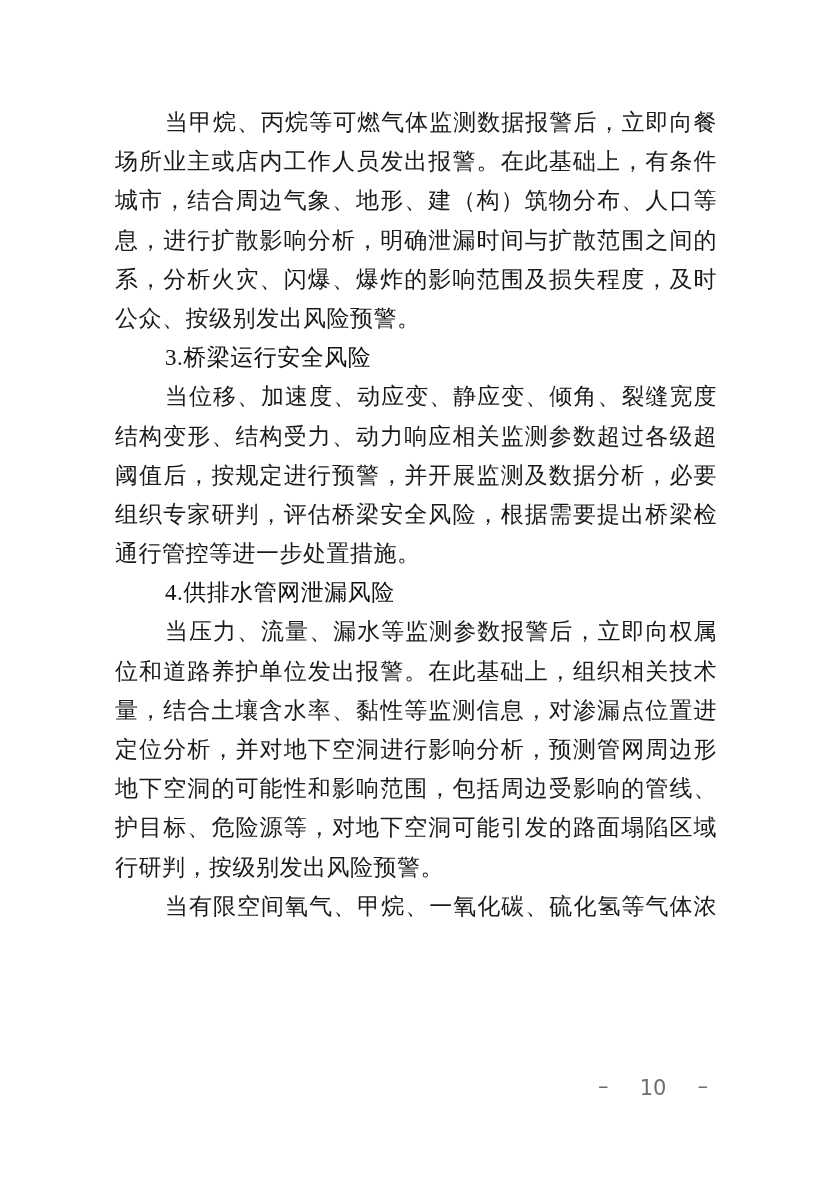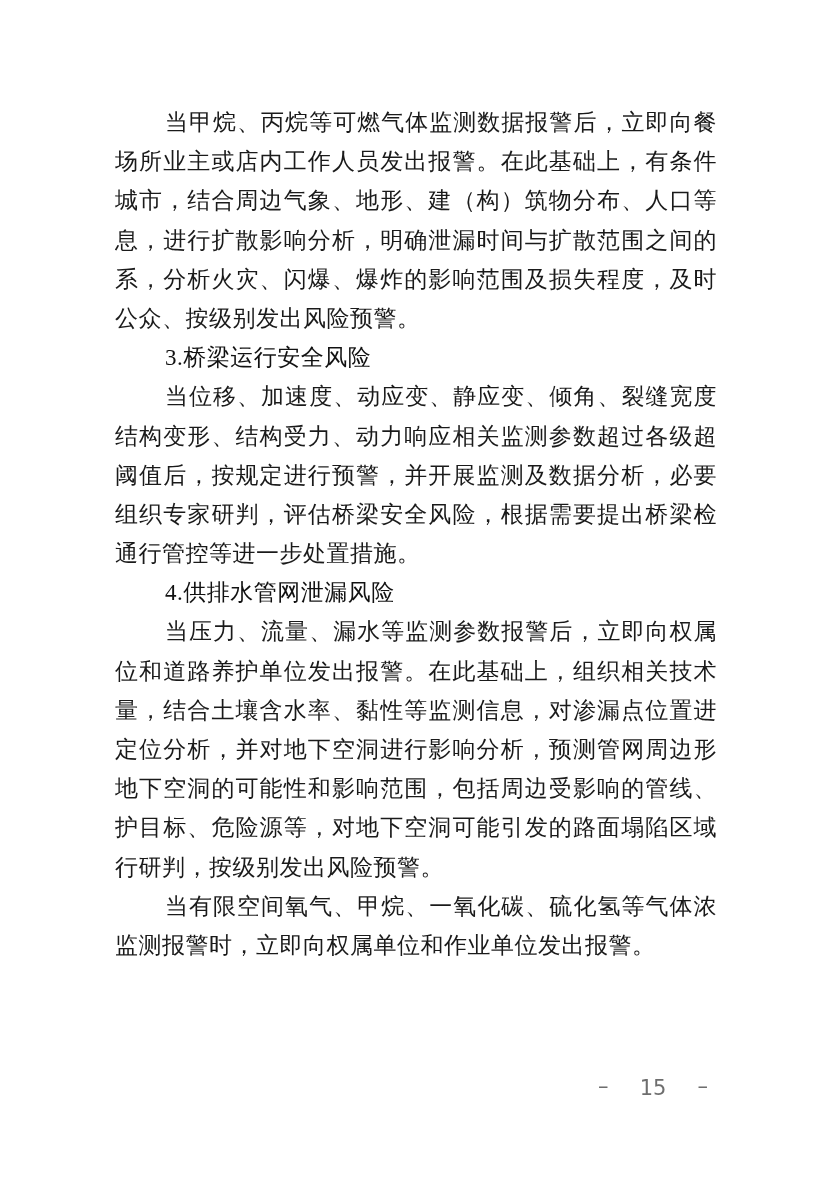--- a/index.html
+++ b/index.html
@@ -92,21 +92,20 @@
         <div class="line first">当压力、流量、漏水等监测参数报警后，立即向权属单</div>
         <div class="line">位和道路养护单位发出报警。在此基础上，组织相关技术力</div>
         <div class="line">量，结合土壤含水率、黏性等监测信息，对渗漏点位置进行</div>
         <div class="line">定位分析，并对地下空洞进行影响分析，预测管网周边形成</div>
         <div class="line">地下空洞的可能性和影响范围，包括周边受影响的管线、防</div>
         <div class="line">护目标、危险源等，对地下空洞可能引发的路面塌陷区域进</div>
         <div class="line last">行研判，按级别发出风险预警。</div>
       </div>
       <div class="para">
         <div class="line first">当有限空间氧气、甲烷、一氧化碳、硫化氢等气体浓度</div>
-        <div class="line last">监测报警时，立即向权属单位和作业单位发出报警。</div>
       </div>
     </div>
   <div class="footer">
     <span class="dash">–</span>
-    <span class="num">15</span>
+    <span class="num">10</span>
     <span class="dash">–</span>
   </div>
 </div>
 
 </body></html>

